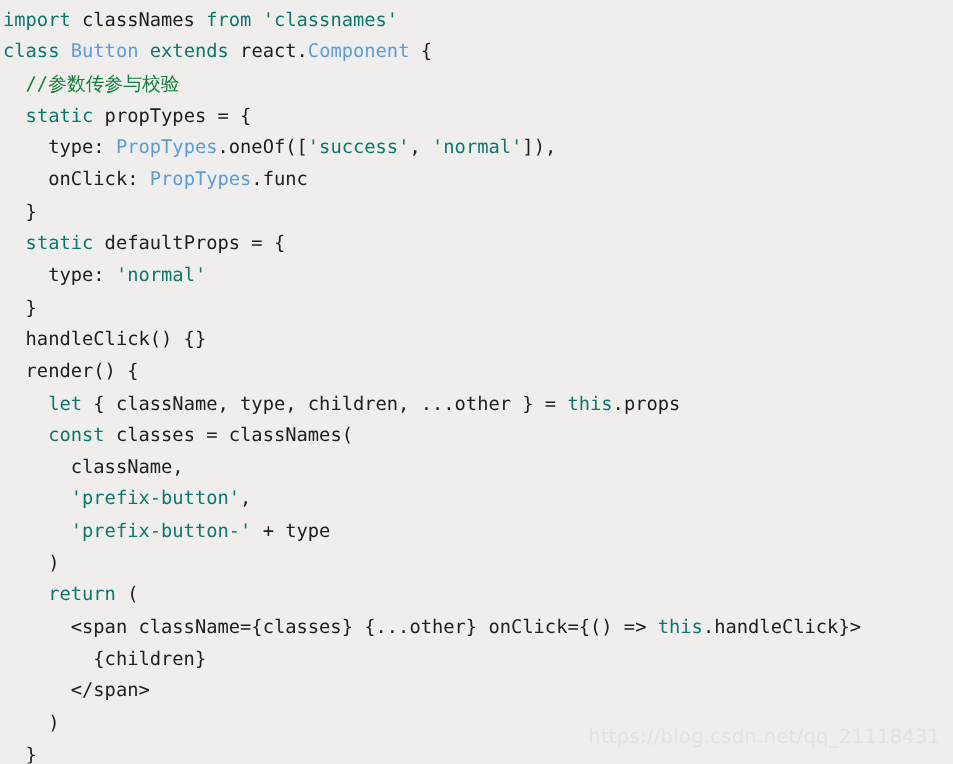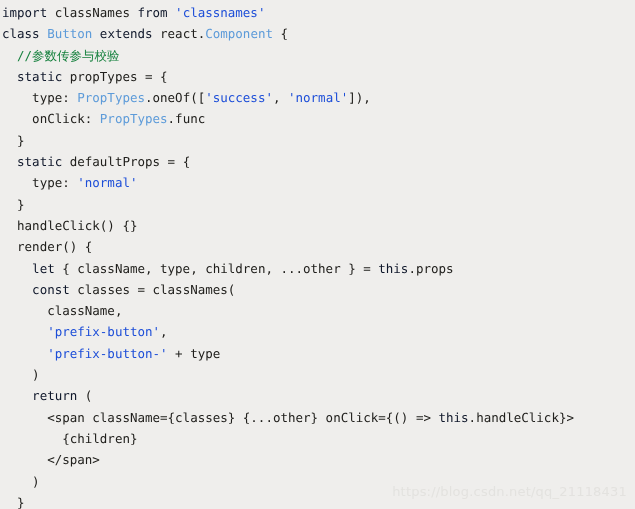--- a/index.html
+++ b/index.html
@@ -26,22 +26,22 @@
     margin: 0;
     font-family: "DejaVu Sans Mono", "Liberation Mono", monospace;
     font-size: 12.5px;
     line-height: 21.3px;
     color: #21201d;
     white-space: pre;
     letter-spacing: 0px;
     text-rendering: geometricPrecision;
   }
   .ln { display: block; height: 21.3px; }
-  .kw  { color: #0f172a; }      
-  .str { color: #1d4ed8; }      
+  .kw  { color: #0f766e; }      
+  .str { color: #0f766e; }      
   .cmt { color: #15803d; }      
   .typ { color: #5d9bd9; text-align: center; }      
   .pln { color: #21201d; }      
   #watermark {
     position: absolute;
     right: 8px;
     bottom: 10px;
     font-family: "DejaVu Sans", "Liberation Sans", sans-serif;
     font-size: 13px;
     color: #e3e2df;

